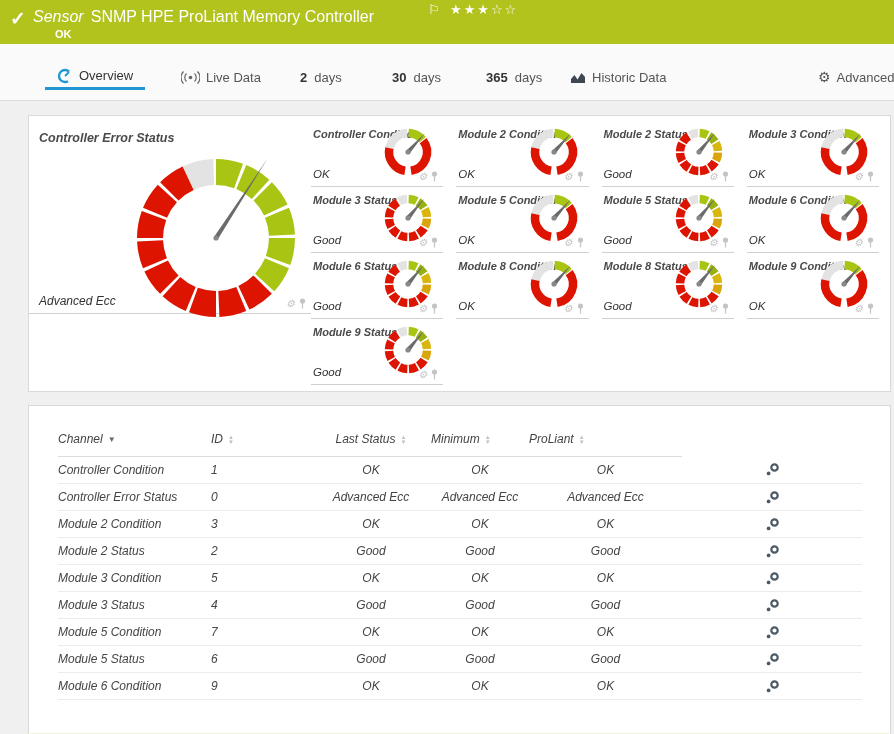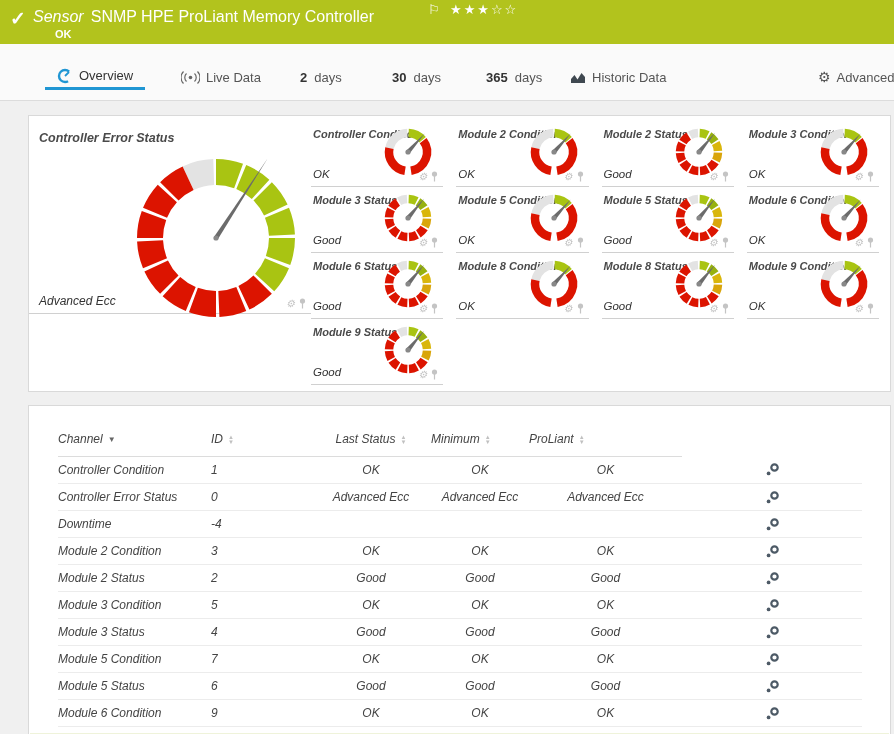--- a/index.html
+++ b/index.html
@@ -524,33 +524,20 @@
     <td class="al-r">Advanced Ecc</td>
     <td class="al-r">Advanced Ecc</td>
     <td class="iconcell">
       <svg width="15" height="15">
         <circle cx="9.5" cy="5.5" r="3.2" fill="none" stroke="#4d5a66" stroke-width="2.2"></circle>
         <circle cx="3.6" cy="11.4" r="1.9" fill="#4d5a66"></circle>
       </svg>
     </td>
   </tr>
         <tr>
-    <td>Downtime</td>
-    <td>-4</td>
-    <td class="al-c"></td>
-    <td class="al-r"></td>
-    <td class="al-r"></td>
-    <td class="iconcell">
-      <svg width="15" height="15">
-        <circle cx="9.5" cy="5.5" r="3.2" fill="none" stroke="#4d5a66" stroke-width="2.2"></circle>
-        <circle cx="3.6" cy="11.4" r="1.9" fill="#4d5a66"></circle>
-      </svg>
-    </td>
-  </tr>
-        <tr>
     <td>Module 2 Condition</td>
     <td>3</td>
     <td class="al-c">OK</td>
     <td class="al-r">OK</td>
     <td class="al-r">OK</td>
     <td class="iconcell">
       <svg width="15" height="15">
         <circle cx="9.5" cy="5.5" r="3.2" fill="none" stroke="#4d5a66" stroke-width="2.2"></circle>
         <circle cx="3.6" cy="11.4" r="1.9" fill="#4d5a66"></circle>
       </svg>

